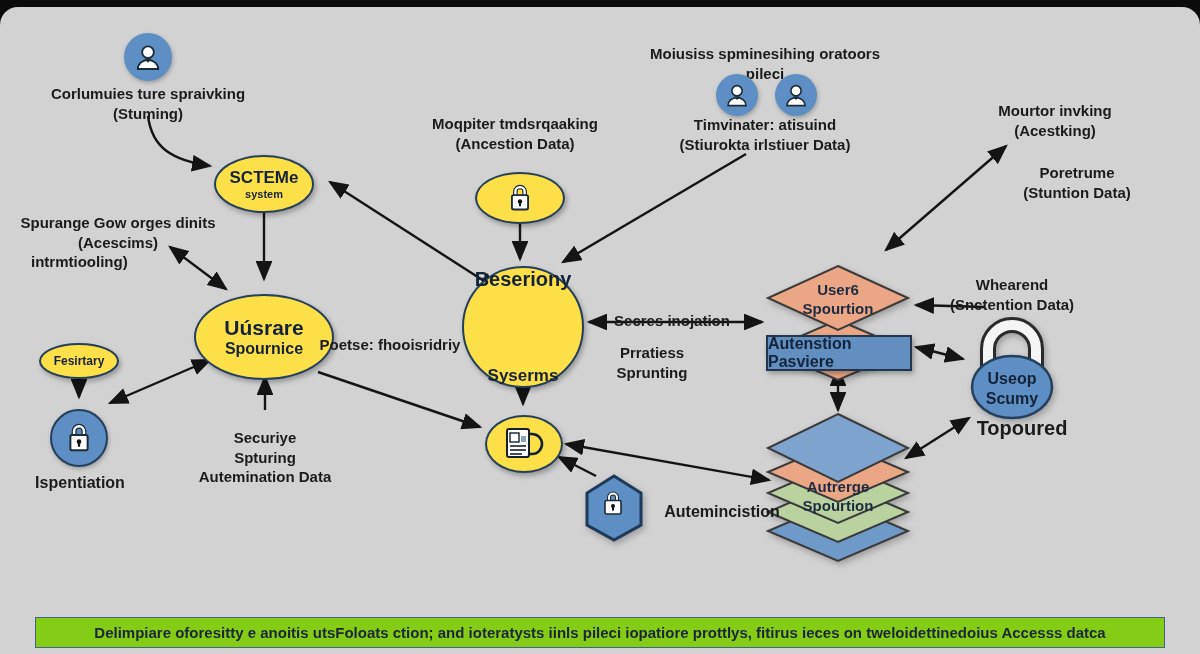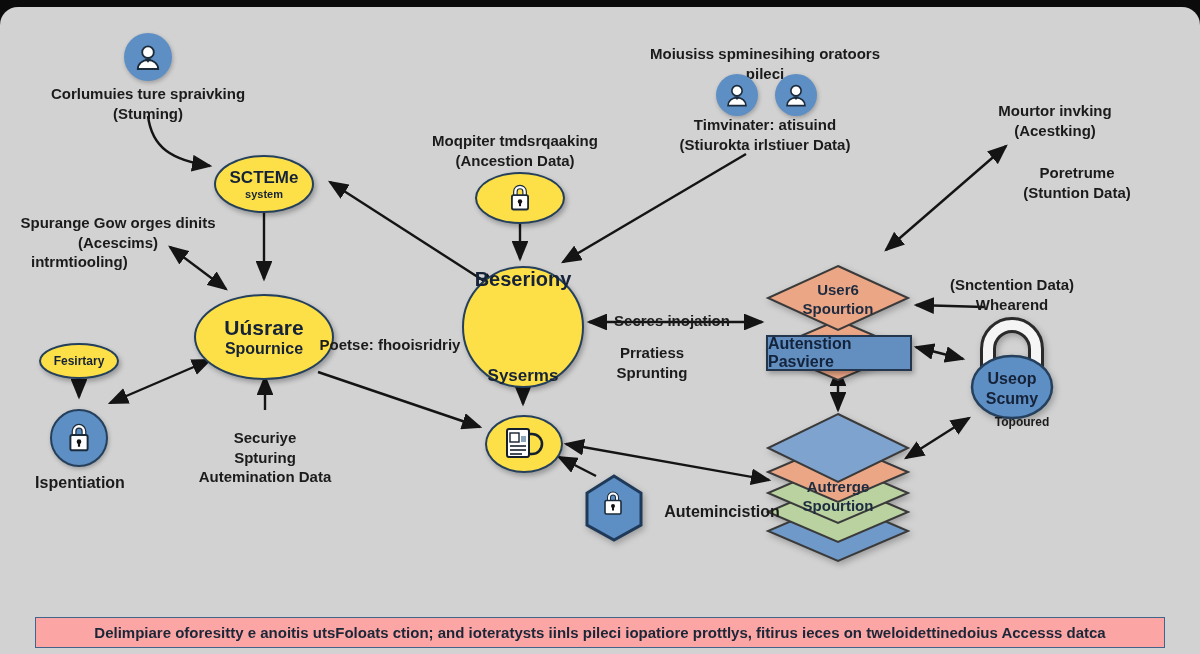--- a/index.html
+++ b/index.html
@@ -13,21 +13,21 @@
        display:flex;flex-direction:column;align-items:center;justify-content:center;
        color:#152238;box-shadow:2px 3px 5px rgba(0,0,0,.28);box-sizing:border-box;}
   .circle-icon{position:absolute;background:#5d8ec4;border-radius:50%;
        display:flex;align-items:center;justify-content:center;box-shadow:1px 2px 4px rgba(0,0,0,.25);}
   .circle-icon.bordered{border:2px solid #25405c;box-sizing:border-box;}
   .node-title{font-weight:700;}
   .rect-node{position:absolute;background:#628fc0;border:2px solid #23364d;box-sizing:border-box;
        display:flex;align-items:center;justify-content:center;color:#14233c;font-weight:700;
        box-shadow:2px 3px 5px rgba(0,0,0,.28);}
   .stack-label{position:absolute;color:#1d2b40;font-weight:700;text-align:center;line-height:1.25;}
-  .banner{position:absolute;background:#fca5a5;border:1px solid #42648a;display:flex;
+  .banner{position:absolute;background:#84cc16;border:1px solid #42648a;display:flex;
        align-items:center;justify-content:center;color:#1b2637;font-weight:700;font-size:15px;
        box-sizing:border-box;}
   .shape-svg{position:absolute;filter:drop-shadow(2px 3px 3px rgba(0,0,0,.25));}
 </style>
 </head>
 <body>
 
 <div class="frame">
   <div class="canvas">
 
@@ -98,21 +98,21 @@
         <path d="M8,11 V7.5 a4,4 0 0 1 8,0 V11" fill="none" stroke="#ffffff" stroke-width="2"></path>
         <rect x="5" y="10.5" width="14" height="12.5" rx="1.5" fill="#fff" stroke="#1c2b3a" stroke-width="1.6"></rect>
         <circle cx="12" cy="16" r="1.9" fill="#111"></circle>
         <rect x="11.1" y="16.5" width="1.8" height="3.6" fill="#111"></rect>
       </svg>
     </div>
     <div class="lbl" style="left:0px;top:466px;width:160px;font-size:16px;">
       <div>Ispentiation</div>
     </div>
 
-    <div class="lbl" style="left:395px;top:124px;width:240px;">
+    <div class="lbl" style="left:395px;top:107px;width:240px;">
       <div>Moqpiter tmdsrqaaking</div>
       <div>(Ancestion Data)</div>
     </div>
     <div class="ell" style="left:475px;top:165px;width:90px;height:52px;">
       <svg width="28" height="30" viewBox="0 0 24 26">
         <path d="M8,11 V7.5 a4,4 0 0 1 8,0 V11" fill="none" stroke="#1c2b3a" stroke-width="4"></path>
         <path d="M8,11 V7.5 a4,4 0 0 1 8,0 V11" fill="none" stroke="#ffffff" stroke-width="2"></path>
         <rect x="5" y="10.5" width="14" height="12.5" rx="1.5" fill="#fff" stroke="#1c2b3a" stroke-width="1.6"></rect>
         <circle cx="12" cy="16" r="1.9" fill="#111"></circle>
         <rect x="11.1" y="16.5" width="1.8" height="3.6" fill="#111"></rect>
@@ -159,22 +159,22 @@
 
     <div class="lbl" style="left:955px;top:94px;width:200px;">
       <div>Mourtor invking</div>
       <div>(Acestking)</div>
     </div>
     <div class="lbl" style="left:977px;top:156px;width:200px;">
       <div>Poretrume</div>
       <div>(Stuntion Data)</div>
     </div>
     <div class="lbl" style="left:912px;top:268px;width:200px;">
+      <div>Whearend</div>
       <div>(Snctention Data)</div>
-      <div>Whearend</div>
     </div>
 
     <div class="lbl" style="left:572px;top:304px;width:200px;">
       <div>Secres inojation</div>
     </div>
     <div class="lbl" style="left:572px;top:336px;width:160px;">
       <div>Prratiess</div>
       <div>Sprunting</div>
     </div>
 
@@ -207,21 +207,21 @@
 
     <svg class="shape-svg" style="left:968px;top:296px;" width="88" height="118" viewBox="0 0 88 118">
       <path d="M20,64 V46 a24,24 0 0 1 48,0 V64" fill="none" stroke="#2a2a2a" stroke-width="16"></path>
       <path d="M20,64 V46 a24,24 0 0 1 48,0 V64" fill="none" stroke="#f5f5f5" stroke-width="10"></path>
       <ellipse cx="44" cy="84" rx="40" ry="31" fill="#5d8ec4" stroke="#25405c" stroke-width="2.5"></ellipse>
     </svg>
     <div class="stack-label" style="left:972px;top:362px;width:80px;font-size:16px;color:#152238;">
       <div>Useop</div>
       <div>Scumy</div>
     </div>
-    <div class="lbl" style="left:962px;top:408px;width:120px;font-size:12px;">
+    <div class="lbl" style="left:962px;top:408px;width:120px;font-size:20px;">
       <div>Topoured</div>
     </div>
 
     <div class="ell" style="left:485px;top:408px;width:78px;height:58px;">
       <svg width="44" height="36" viewBox="0 0 44 36">
         <rect x="5" y="3" width="22" height="28" rx="2" fill="#fff" stroke="#14202e" stroke-width="2"></rect>
         <rect x="8" y="7" width="9" height="9" fill="#fff" stroke="#14202e" stroke-width="1.4"></rect>
         <rect x="19" y="10" width="5" height="6" fill="#8aa6bf"></rect>
         <line x1="8" y1="20" x2="24" y2="20" stroke="#14202e" stroke-width="1.6"></line>
         <line x1="8" y1="24" x2="24" y2="24" stroke="#14202e" stroke-width="1.6"></line>

